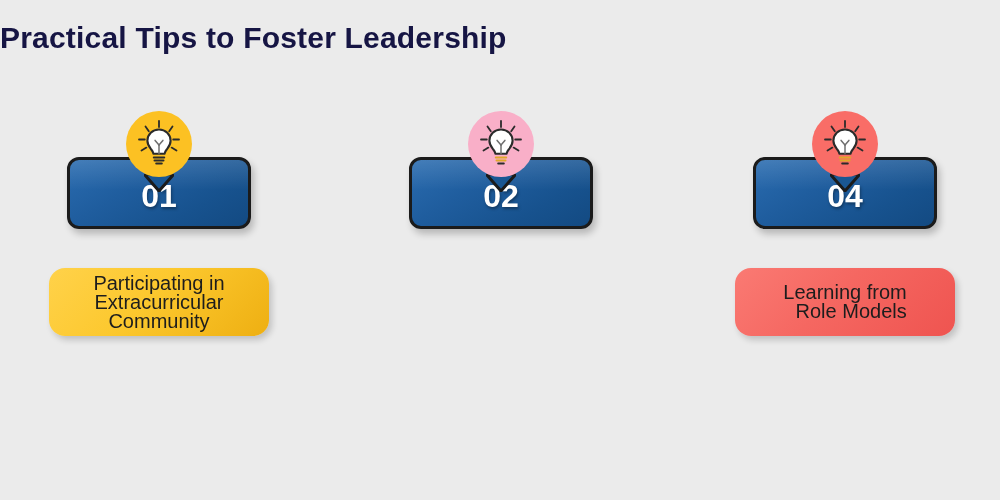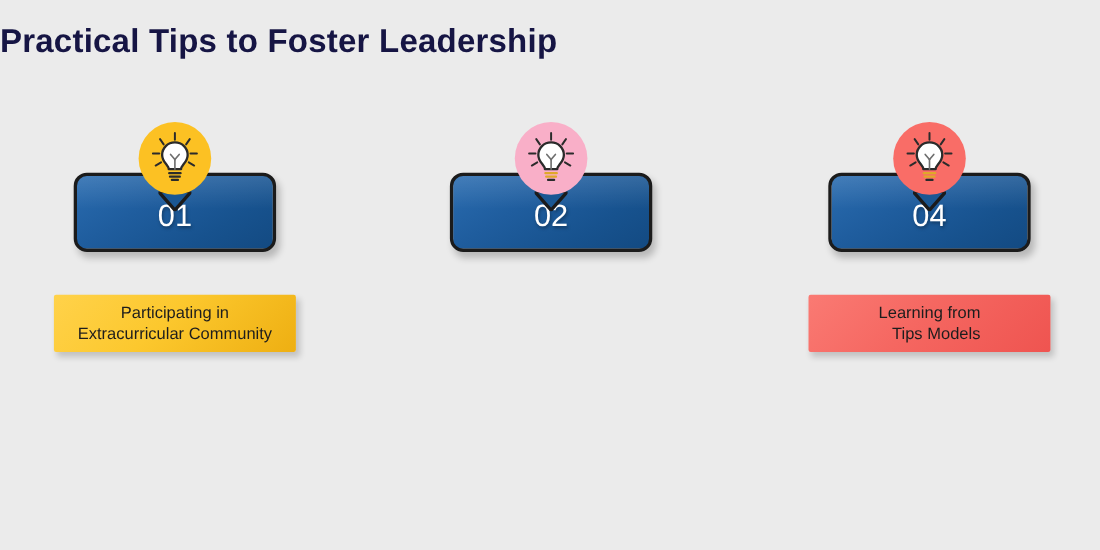--- a/index.html
+++ b/index.html
@@ -79,22 +79,22 @@
     border-radius: 12px;
     border: 3px solid #1b1b1b;
     background: linear-gradient(150deg, #2a6cb0 0%, #1f5d9e 38%, #17528e 72%, #134a82 100%);
     box-shadow: 3px 5px 7px rgba(0,0,0,0.22);
     display: flex;
     align-items: center;
     justify-content: center;
     overflow: hidden;
   }
   .badge .num {
-    font-size: 28px;
-    font-weight: normal;
+    font-size: 32px;
+    font-weight: bold;
     color: #ffffff;
     line-height: 1;
     text-shadow: 1px 2px 3px rgba(0,0,0,0.35);
     transform: translateY(3px);
   }
   .badge .sheen {
     position: absolute;
     top: 0; left: 0; right: 0;
     height: 46%;
     background: linear-gradient(180deg, rgba(255,255,255,0.12), rgba(255,255,255,0));
@@ -112,27 +112,27 @@
   }
   .tail svg { display: block; }
 
   
   .pill {
     position: absolute;
     top: 163px;
     left: 50%;
     margin-left: -110px;
     width: 220px;
-    height: 52px;
-    border-radius: 2px;
+    height: 68px;
+    border-radius: 16px;
     display: flex;
     align-items: center;
     justify-content: center;
     text-align: center;
-    font-size: 15px;
+    font-size: 20px;
     line-height: 19px;
     color: #1d1d1d;
     box-shadow: 3px 4px 6px rgba(0,0,0,0.18);
     padding: 0 6px;
     box-sizing: border-box;
   }
   .pill.p1 { background: linear-gradient(135deg, #ffd24a 0%, #fcc82e 45%, #eeaf12 100%); }
   .pill.p2 { background: linear-gradient(135deg, #fcb5cb 0%, #f7a5bf 45%, #f193b0 100%); }
   .pill.p3 { background: linear-gradient(135deg, #fa7a73 0%, #f56761 45%, #ef5450 100%); text-align: right; }
 </style>
@@ -272,18 +272,18 @@
     </div>
     <div class="tail">
       <svg width="30" height="18" viewBox="0 0 30 18">
         <path d="M0 0 L30 0 L15 17 Z" fill="#1a5793" stroke="#1b1b1b" stroke-width="3" stroke-linejoin="round"></path>
       </svg>
     </div>
 
     <div class="pill p3">
       <span>
         <span>Learning from</span><br>
-        <span>Tips Models</span>
+        <span>Role Models</span>
       </span>
     </div>
   </div>
 
 </div>
 
 </body></html>

